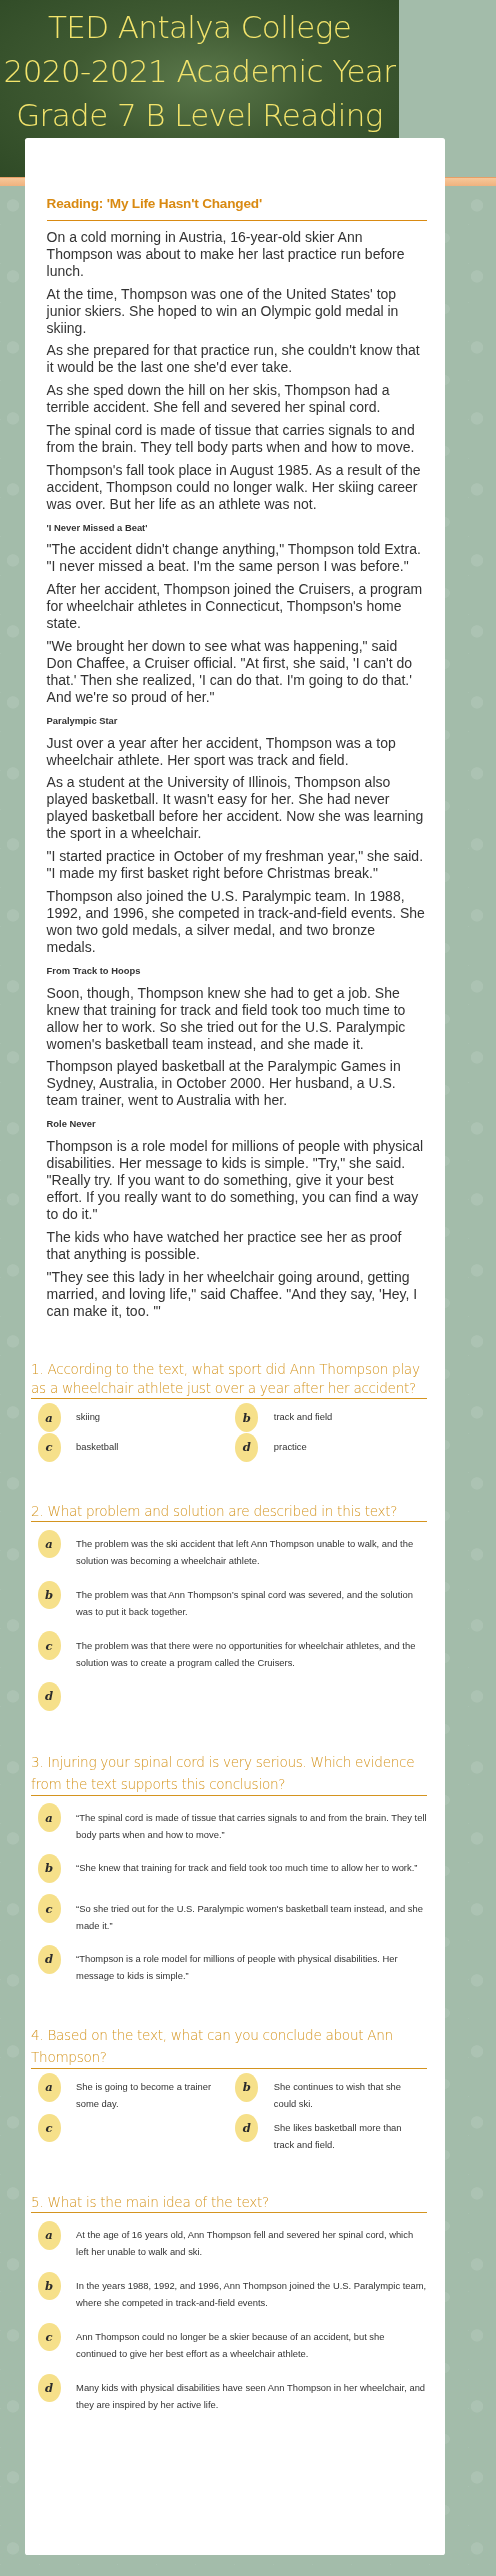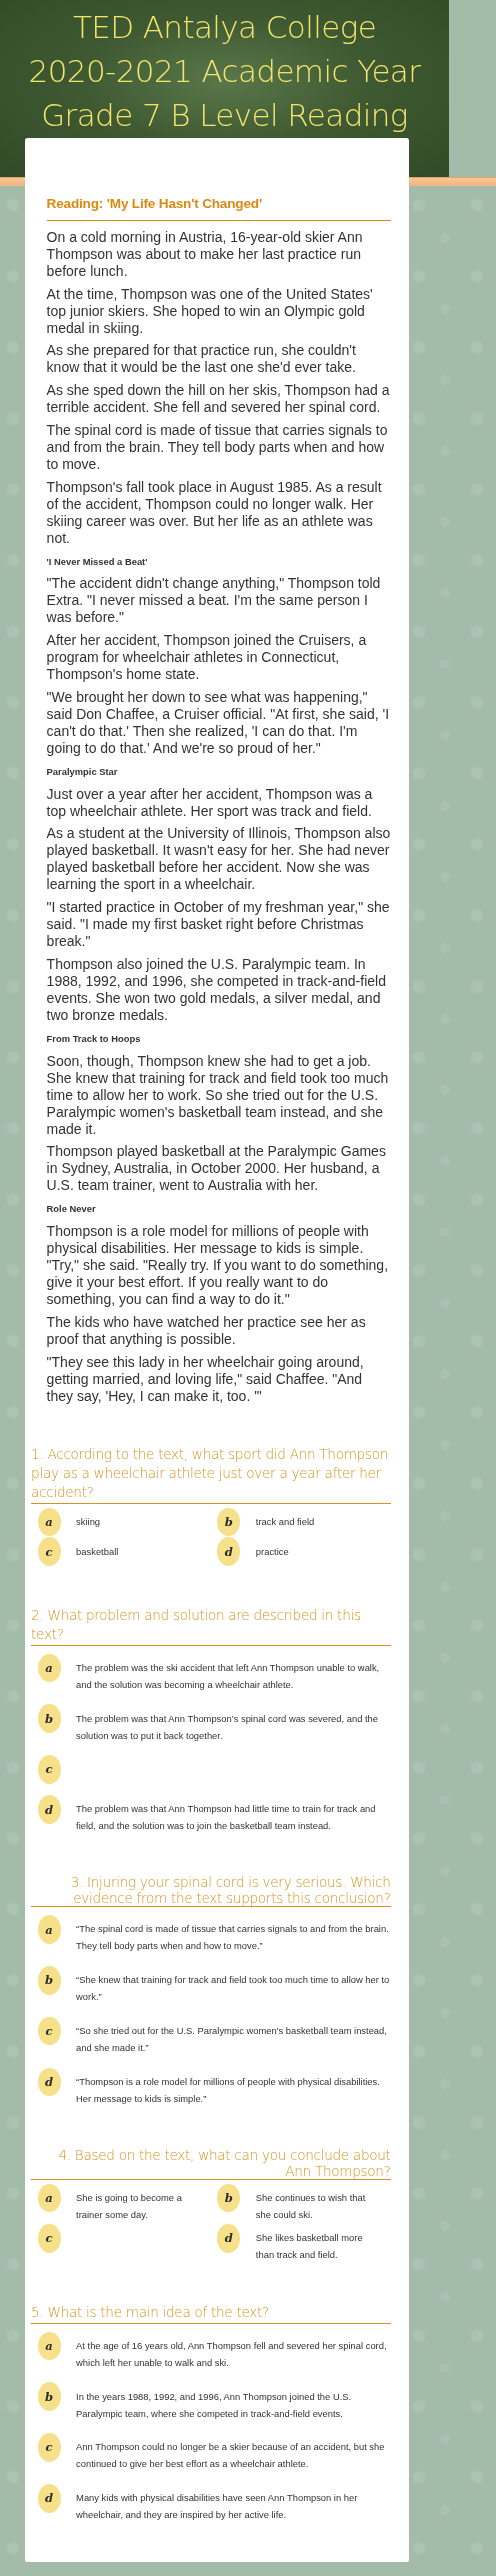--- a/index.html
+++ b/index.html
@@ -14,40 +14,40 @@
   .bg-pattern {
     position: absolute; left: 0; right: 0; top: 186px; bottom: 0;
     background-color: #a3bcaa;
     background-image:
       radial-gradient(circle at 13px 19.4px, rgba(255,255,255,0.10) 0 5.8px, transparent 6.5px),
       radial-gradient(circle at 39px 52px, rgba(255,255,255,0.08) 0 4.5px, transparent 5.2px),
       linear-gradient(45deg, rgba(255,255,255,0.06) 0 1.3px, transparent 1.3px 26px);
     background-size: 58px 71px, 58px 71px, 39px 39px;
   }
   .header {
-    position: absolute; left: 0; top: 0; width: 449px; height: 179px;
+    position: absolute; left: 0; top: 0; width: 399px; height: 179px;
     background: radial-gradient(ellipse at 50% 45%, #5a774a 0%, #3f5a32 45%, #2f4a26 100%);
     text-align: center;
   }
   .header-stripe {
     position: absolute; left: 0; top: 177px; width: 497px; height: 9px;
     background: linear-gradient(#f6c89a, #f0b27e);
     border-top: 1.3px solid #e89f66;
   }
   .header h1 {
     font-family: "DejaVu Sans", sans-serif;
     font-weight: 300;
     color: #f3e46c;
     font-size: 31px;
     line-height: 44px;
     letter-spacing: -0.6px;
     padding-top: 5.2px;
   }
   .card {
-    position: absolute; left: 24.6px; top: 138px; width: 384px;
+    position: absolute; left: 24.6px; top: 138px; width: 420px;
     background: #fff;
     border-radius: 2.6px;
     padding: 58px 18px 39px 22px;
     min-height: 2417px;
   }
   .reading-title {
     color: #d98a12;
     font-weight: bold;
     font-size: 13.6px;
     letter-spacing: -0.2px;
@@ -75,21 +75,21 @@
   .question-title {
     font-family: "DejaVu Sans", sans-serif;
     font-weight: 300;
     color: #d4941f;
     font-size: 13.6px;
     line-height: 19.4px;
     border-bottom: 1px solid #d4941f;
     margin-bottom: 7.8px;
     letter-spacing: -0.3px;
   }
-  .question-title.loose { line-height: 16px; text-align: right; }
+  .question-title.loose { line-height: 22px; }
   .options-grid {
     display: grid;
     grid-template-columns: 1fr 1fr;
     row-gap: 5.2px;
     column-gap: 0;
   }
   .options-list { display: flex; flex-direction: column; gap: 15.5px; padding-top: 3.9px; }
   .option {
     display: flex; align-items: flex-start;
     padding-left: 6.5px;
@@ -185,24 +185,24 @@
           <div class="option">
             <span class="badge">a</span>
             <span class="option-text">The problem was the ski accident that left Ann Thompson unable to walk, and the solution was becoming a wheelchair athlete.</span>
           </div>
           <div class="option">
             <span class="badge">b</span>
             <span class="option-text">The problem was that Ann Thompson’s spinal cord was severed, and the solution was to put it back together.</span>
           </div>
           <div class="option">
             <span class="badge">c</span>
-          </div>
-          <div class="option">
-            <span class="badge">d</span>
-            <span class="option-text">The problem was that Ann Thompson had little time to train for track and field, and the solution was to join the basketball team instead.</span>
+            <span class="option-text">The problem was that there were no opportunities for wheelchair athletes, and the solution was to create a program called the Cruisers.</span>
+          </div>
+          <div class="option">
+            <span class="badge">d</span>
           </div>
         </div>
       </div>
       <div class="question">
         <h3 class="question-title loose">3. Injuring your spinal cord is very serious. Which evidence from the text supports this conclusion?</h3>
         <div class="options-list">
           <div class="option">
             <span class="badge">a</span>
             <span class="option-text">“The spinal cord is made of tissue that carries signals to and from the brain. They tell body parts when and how to move.”</span>
           </div>

